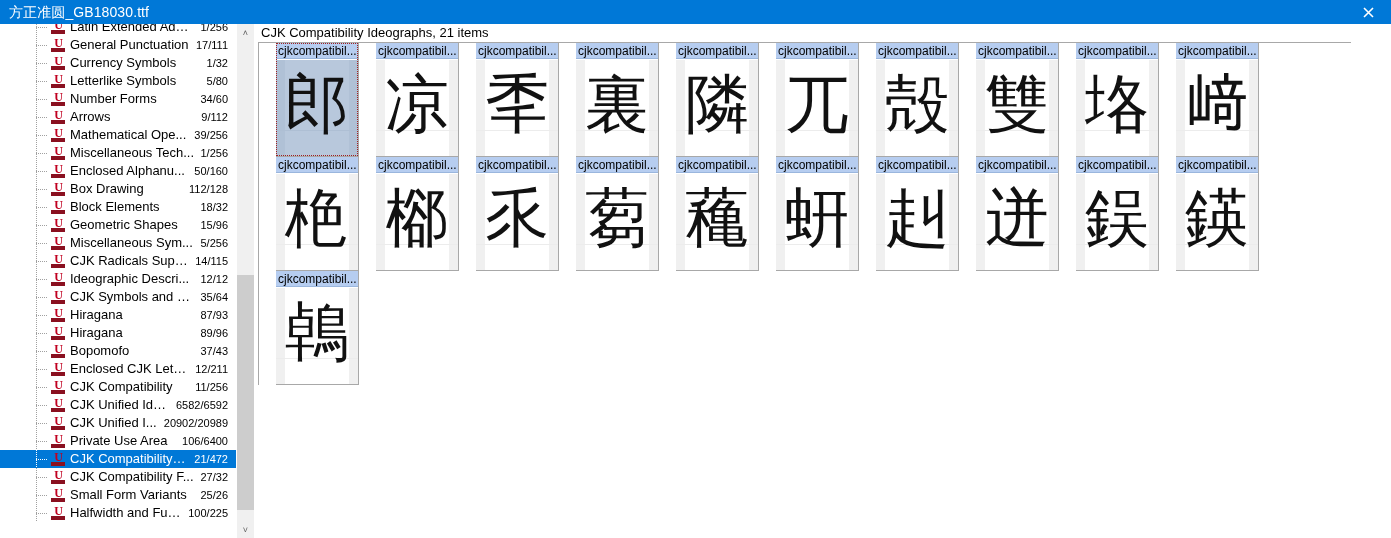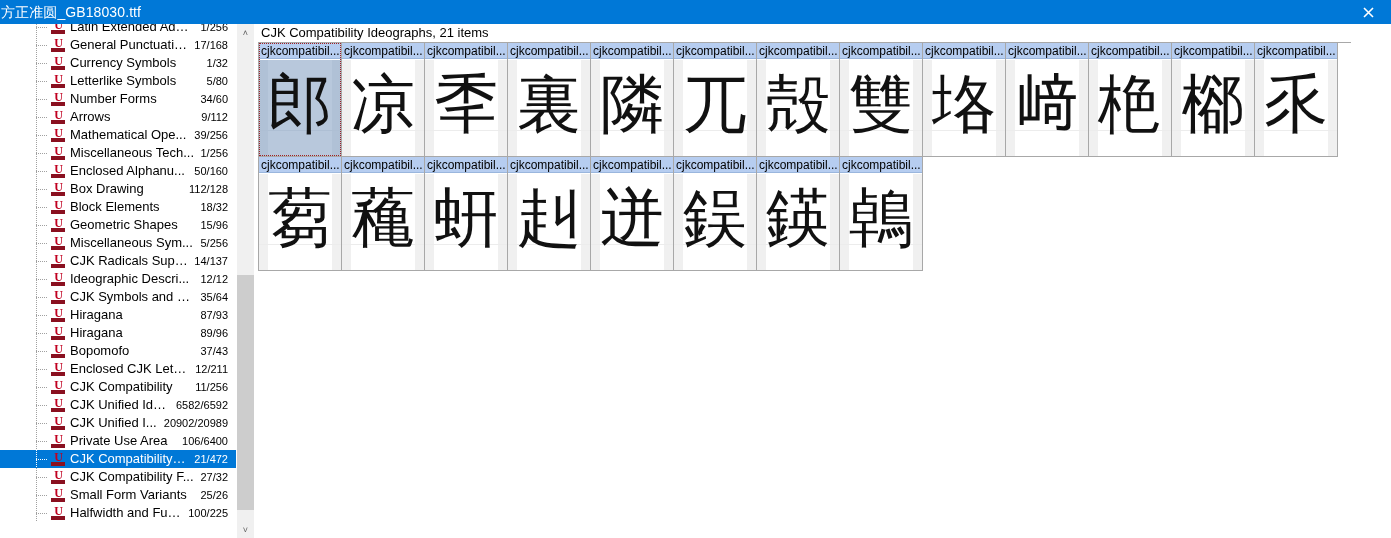--- a/index.html
+++ b/index.html
@@ -21,21 +21,21 @@
     position: absolute;
     left: 0; top: 0;
     width: 1391px; height: 24px;
     background: #0078d7;
     display: flex;
     align-items: center;
   }
   #titlebar .title-text {
     color: #ffffff;
     font-size: 14px;
-    padding-left: 1px;
+    padding-left: 9px;
     letter-spacing: 0.1px;
     white-space: nowrap;
     line-height: 24px;
   }
   #titlebar .spacer { flex: 1 1 auto; }
   #close-btn {
     width: 46px; height: 24px;
     display: flex;
     align-items: center;
     justify-content: center;
@@ -205,20 +205,21 @@
   }
   .glyph-cell {
     width: 83px;
     height: 114px;
     box-sizing: border-box;
     border-right: 1px solid #a8a8a8;
     border-bottom: 1px solid #a8a8a8;
     background: #ffffff;
     position: relative;
     overflow: hidden;
+    margin-left: 17px;
   }
   .glyph-cap {
     height: 16px;
     line-height: 16px;
     background: #b6cdf0;
     color: #000000;
     font-size: 12px;
     padding-left: 2px;
     padding-right: 1px;
     white-space: nowrap;
@@ -301,21 +302,21 @@
           <div class="tree-label">Latin Extended Addi...</div>
           <div class="tree-count">1/256</div>
         </div>
         <div class="tree-row">
           <div class="tree-indent"></div>
           <div class="ufont-icon">
             <div class="glyph">U</div>
             <div class="bar"></div>
           </div>
           <div class="tree-label">General Punctuation</div>
-          <div class="tree-count">17/168</div>
+          <div class="tree-count">17/111</div>
         </div>
         <div class="tree-row">
           <div class="tree-indent"></div>
           <div class="ufont-icon">
             <div class="glyph">U</div>
             <div class="bar"></div>
           </div>
           <div class="tree-label">Currency Symbols</div>
           <div class="tree-count">1/32</div>
         </div>
@@ -409,21 +410,21 @@
           <div class="tree-label">Miscellaneous Sym...</div>
           <div class="tree-count">5/256</div>
         </div>
         <div class="tree-row">
           <div class="tree-indent"></div>
           <div class="ufont-icon">
             <div class="glyph">U</div>
             <div class="bar"></div>
           </div>
           <div class="tree-label">CJK Radicals Suppl...</div>
-          <div class="tree-count">14/137</div>
+          <div class="tree-count">14/115</div>
         </div>
         <div class="tree-row">
           <div class="tree-indent"></div>
           <div class="ufont-icon">
             <div class="glyph">U</div>
             <div class="bar"></div>
           </div>
           <div class="tree-label">Ideographic Descri...</div>
           <div class="tree-count">12/12</div>
         </div>

